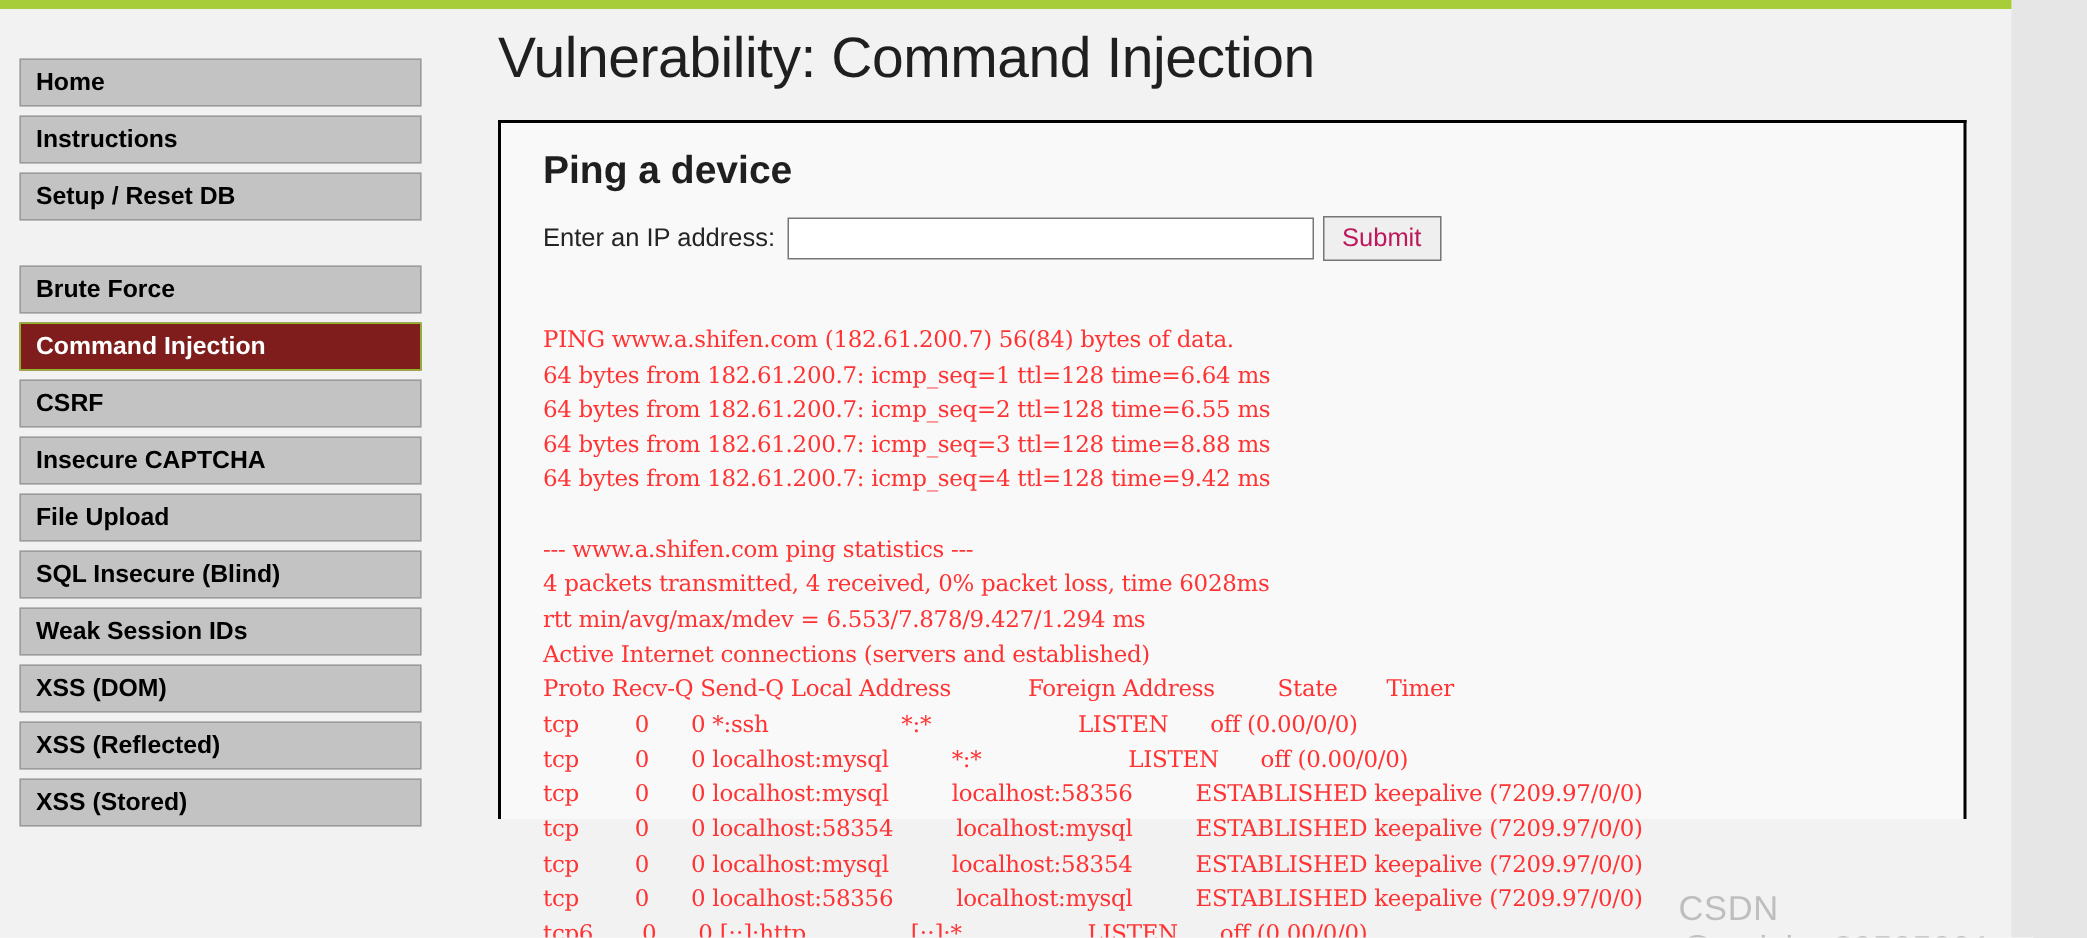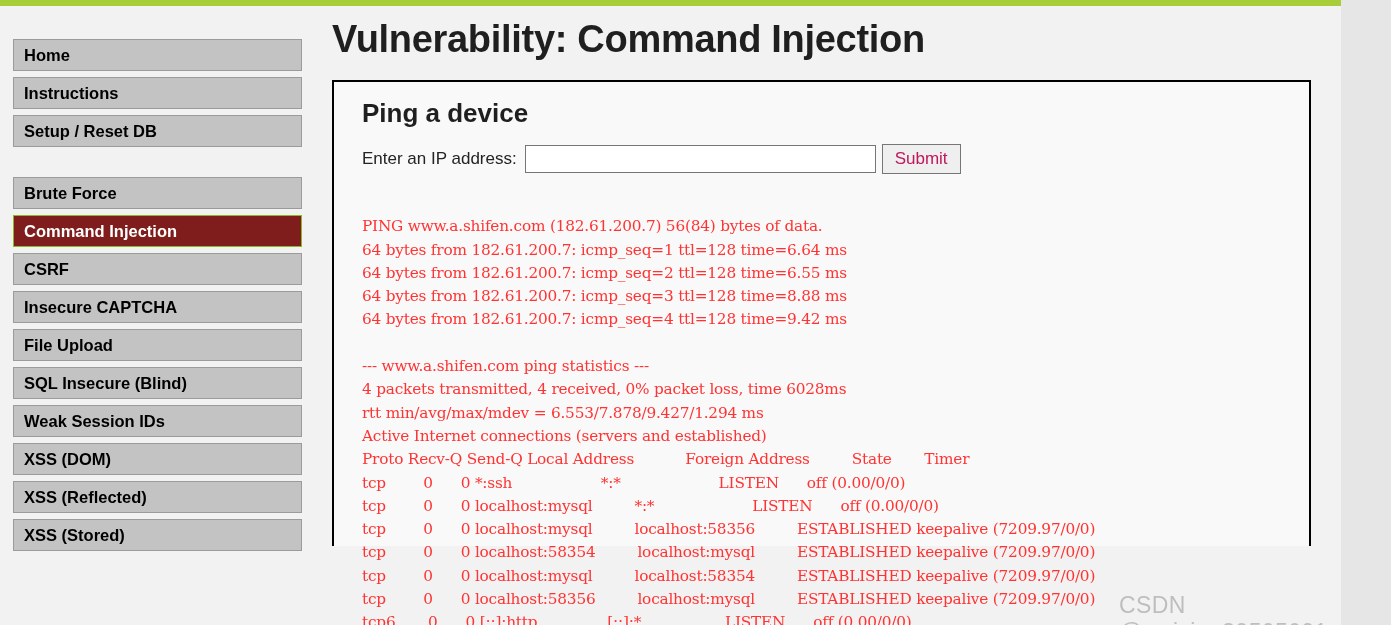--- a/index.html
+++ b/index.html
@@ -37,21 +37,21 @@
   
   #sidebar {
     position: absolute;
     left: 13px;
     top: 39px;
     width: 256px;
   }
   .nav-item {
     display: block;
     box-sizing: border-box;
-    width: 289px;
+    width: 268px;
     height: 32px;
     line-height: 30px;
     padding: 0 0 0 10px;
     margin-bottom: 6px;
     background: #c3c3c3;
     border: 1px solid #9b9b9b;
     color: #000000;
     font-size: 16.5px;
     font-weight: bold;
     font-family: "Liberation Sans", sans-serif;
@@ -73,21 +73,21 @@
     position: absolute;
     left: 332px;
     top: 0;
     width: 980px;
   }
   #page-title {
     margin: 0;
     padding: 18px 0 0 0;
     font-size: 38px;
     line-height: 1.15;
-    font-weight: bold;
+    font-weight: normal;
     color: #1f1f1f;
     font-family: "Liberation Sans", sans-serif;
     letter-spacing: -0.3px;
   }
   #content-box {
     position: absolute;
     left: 0;
     top: 80px;
     width: 979px;
     height: 466px;

